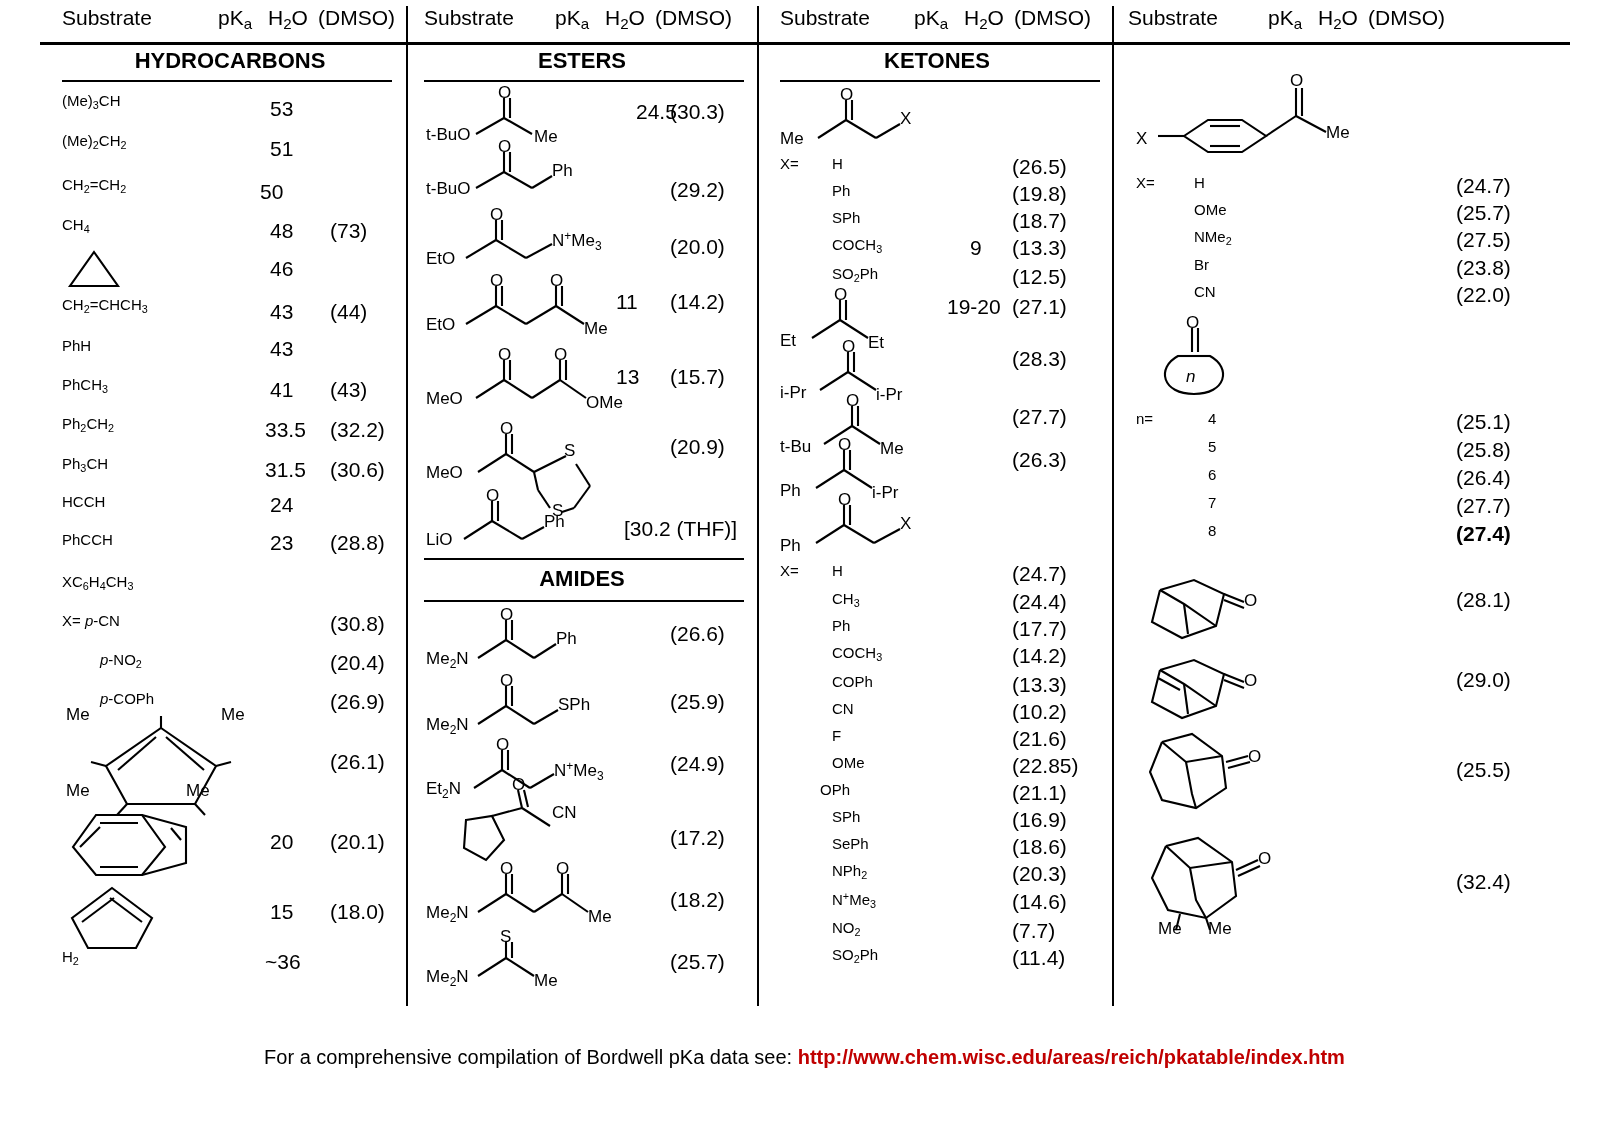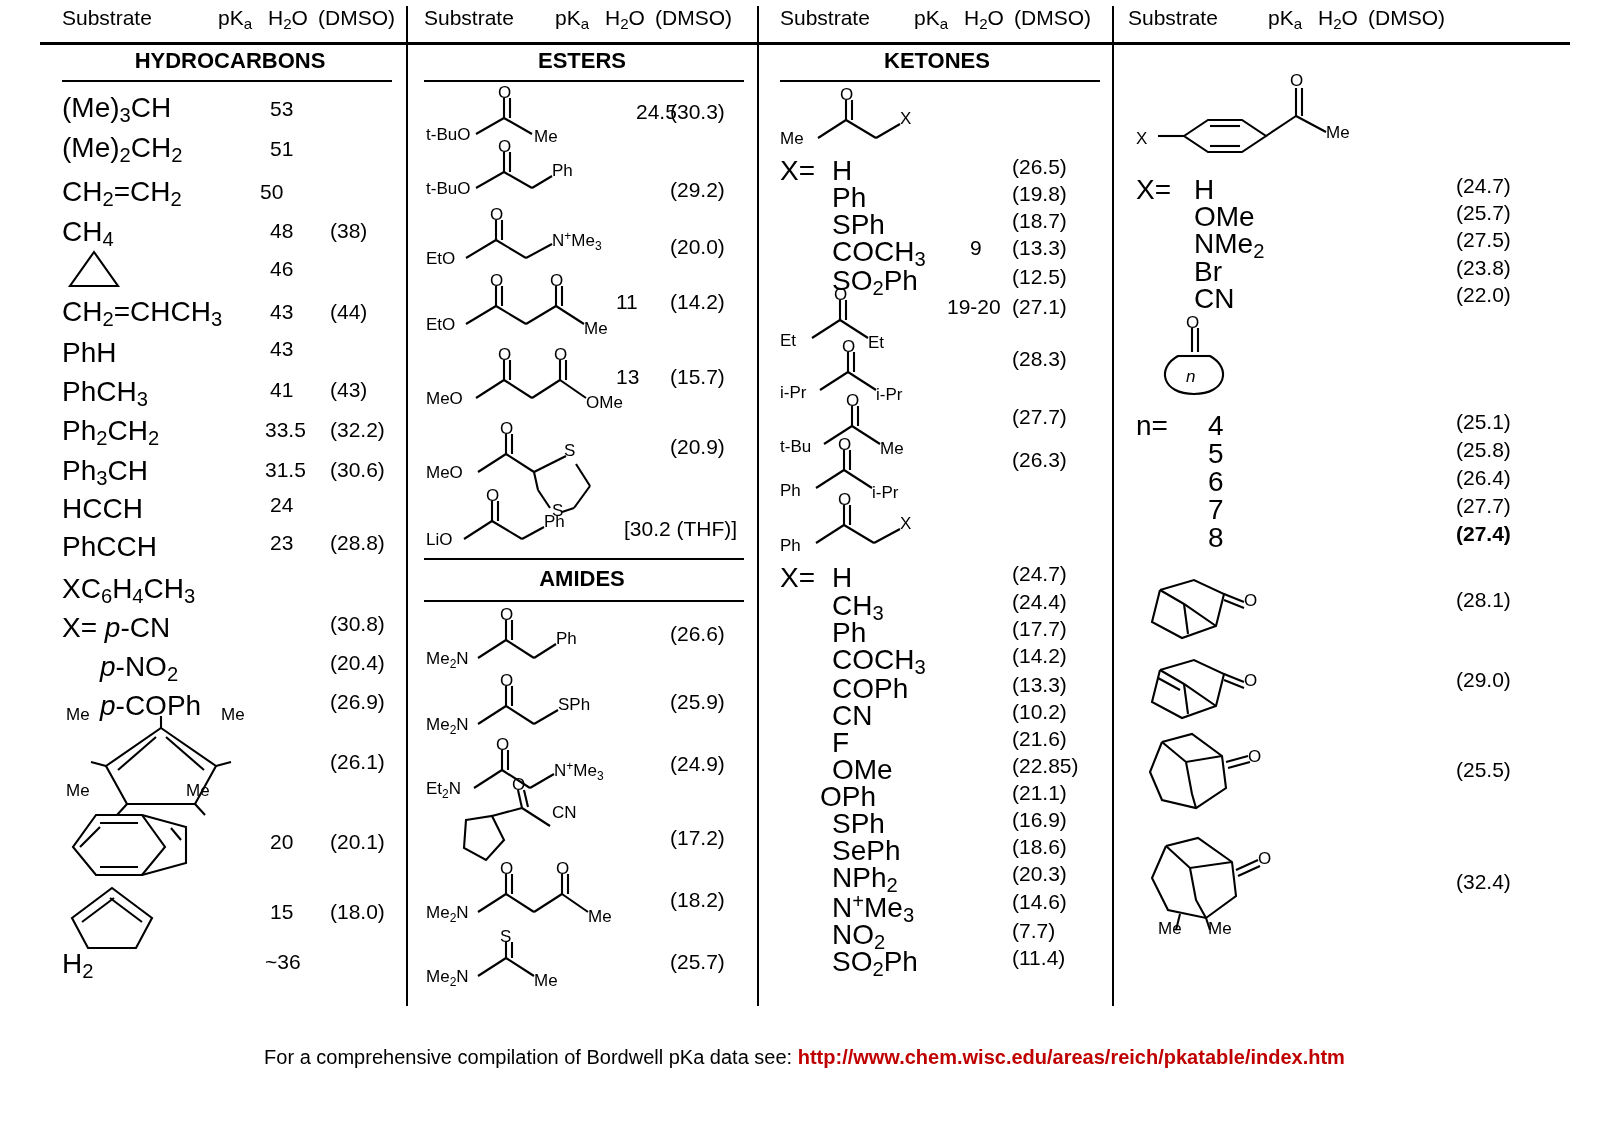--- a/index.html
+++ b/index.html
@@ -46,21 +46,21 @@
   .col4 .hdr .h-pka{left:150px;}
   .col4 .hdr .h-h2o{left:200px;}
   .col4 .hdr .h-dmso{left:250px;}
 
   sub{font-size:.72em;vertical-align:-0.25em;}
   sup{font-size:.72em;vertical-align:0.45em;}
 
   
   .sect{position:absolute;font-weight:bold;font-size:22px;text-align:center;}
   .sect-line{position:absolute;height:2px;background:#000;}
-  .sname{position:absolute;font-size:28px;white-space:nowrap;}
+  .sname{position:absolute;font-size:15px;white-space:nowrap;}
   .v-h2o{position:absolute;font-size:21px;text-align:left;}
   .v-dmso{position:absolute;font-size:21px;text-align:left;}
 
   .ital{font-style:italic;}
 
   
   .footer{position:absolute;left:0;top:1030px;width:1609px;text-align:center;font-size:20px;}
   .footer .l2{margin-top:16px;}
   .link{color:#c00000;font-weight:bold;text-decoration:none;}
 
@@ -94,21 +94,21 @@
     <div class="v-h2o" style="left:230px;top:97px;">53</div>
 
     <div class="sname" style="left:22px;top:132px;">(Me)<sub>2</sub>CH<sub>2</sub></div>
     <div class="v-h2o" style="left:230px;top:137px;">51</div>
 
     <div class="sname" style="left:22px;top:176px;">CH<sub>2</sub>=CH<sub>2</sub></div>
     <div class="v-h2o" style="left:220px;top:180px;">50</div>
 
     <div class="sname" style="left:22px;top:216px;">CH<sub>4</sub></div>
     <div class="v-h2o" style="left:230px;top:219px;">48</div>
-    <div class="v-dmso" style="left:290px;top:219px;">(38)</div>
+    <div class="v-dmso" style="left:290px;top:219px;">(73)</div>
 
     <div class="struct st" style="left:26px;top:248px;">
       <svg width="56" height="40">
           <polygon points="28,4 52,38 4,38"></polygon>
         </svg>
     </div>
     <div class="v-h2o" style="left:230px;top:257px;">46</div>
 
     <div class="sname" style="left:22px;top:296px;">CH<sub>2</sub>=CHCH<sub>3</sub></div>
     <div class="v-h2o" style="left:230px;top:300px;">43</div>

